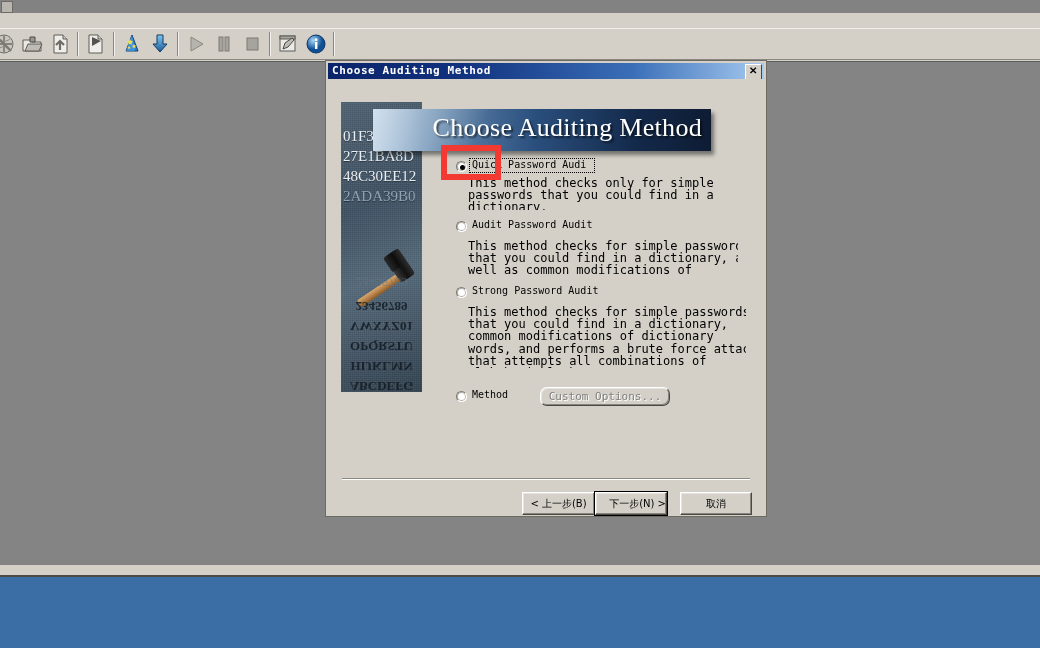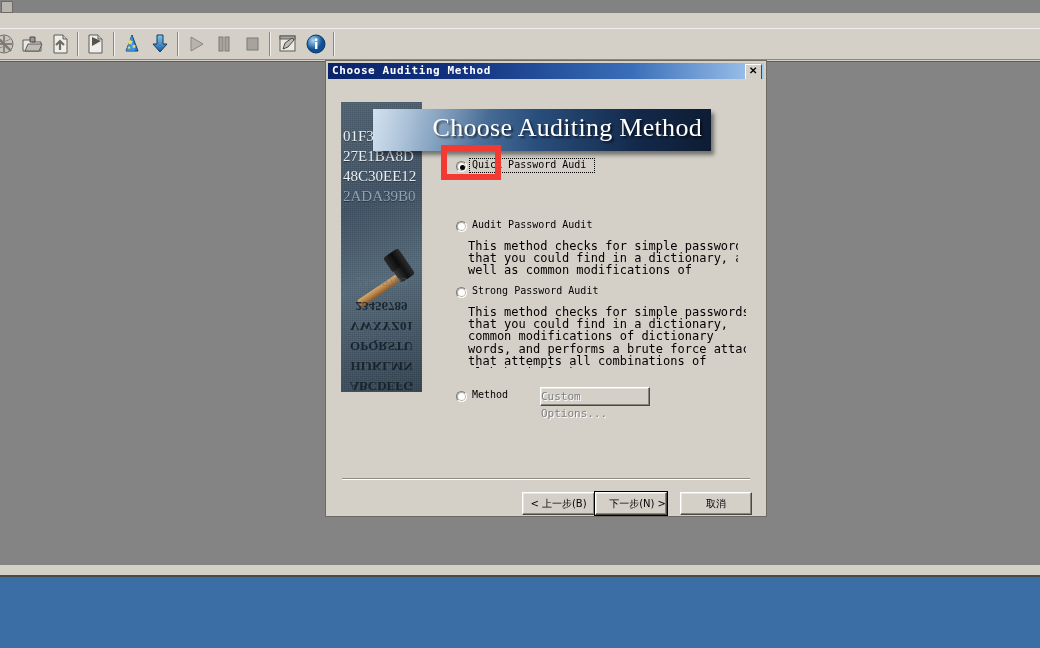--- a/index.html
+++ b/index.html
@@ -92,26 +92,26 @@
          box-sizing:border-box;box-shadow:inset 0 0 0 1px #b0ada6;cursor:pointer;}
   .radio.on::after{content:"";position:absolute;left:3px;top:3px;width:5px;height:5px;
          border-radius:50%;background:#000;}
   .optlabel{position:absolute;left:16px;top:-2px;font-family:"DejaVu Sans Mono","Liberation Mono",monospace;
          font-size:10px;color:#000;white-space:nowrap;}
   .focusring{position:absolute;left:13px;top:-3px;width:126px;height:15px;
          border:1px dotted #000;box-sizing:border-box;}
   .desc{position:absolute;left:24px;font-family:"DejaVu Sans Mono","Liberation Mono",monospace;
         font-size:12px;color:#000;line-height:12.2px;white-space:pre;overflow:hidden;}
 
-  .custombtn{position:absolute;left:212px;top:308px;width:110px;height:19px;background:#d4d0c8;
+  .custombtn{position:absolute;left:212px;top:308px;width:130px;height:19px;background:#d4d0c8;
        border-top:1px solid #ffffff;border-left:1px solid #ffffff;
        border-right:1px solid #4a4843;border-bottom:1px solid #4a4843;
        box-shadow:inset -1px -1px 0 #88857e, inset 1px 1px 0 #e6e4e0;
        font-family:"DejaVu Sans Mono","Liberation Mono",monospace;font-size:11px;color:#808080;
-       text-align:left;line-height:17px;text-shadow:1px 1px 0 #ffffff;box-sizing:border-box;cursor:default;}
+       text-align:center;line-height:17px;text-shadow:1px 1px 0 #ffffff;box-sizing:border-box;cursor:default;border-radius:7px;}
 
   .hr{position:absolute;left:14px;top:399px;width:408px;height:2px;
       border-top:1px solid #8d8a84;border-bottom:1px solid #ffffff;box-sizing:border-box;}
 
   .btn{position:absolute;height:23px;background:#d4d0c8;
        border-top:1px solid #ffffff;border-left:1px solid #ffffff;
        border-right:1px solid #4a4843;border-bottom:1px solid #4a4843;
        box-shadow:inset -1px -1px 0 #88857e, inset 1px 1px 0 #e6e4e0;
        font-family:"DejaVu Sans","Liberation Sans",sans-serif;font-size:10px;color:#000;
        text-align:center;line-height:21px;box-sizing:border-box;cursor:pointer;white-space:nowrap;}
@@ -282,20 +282,23 @@
       <div class="banner">
         <div class="sheen"></div>
         <div class="banner-text">Choose Auditing Method</div>
       </div>
 
       <div class="opt" style="left:128px;top:82px;">
         <div class="radio on"></div>
         <div class="focusring"></div>
         <div class="optlabel">Quick Password Audi</div>
       </div>
+      <div class="desc" style="left:140px;top:98px;width:260px;height:33px;">This method checks only for simple
+passwords that you could find in a
+dictionary.</div>
 
       <div class="opt" style="left:128px;top:142px;">
         <div class="radio"></div>
         <div class="optlabel">Audit Password Audit</div>
       </div>
       <div class="desc" style="left:140px;top:161px;width:270px;height:36px;">This method checks for simple passwords
 that you could find in a dictionary, as
 well as common modifications of
 dictionary words.</div>
 

